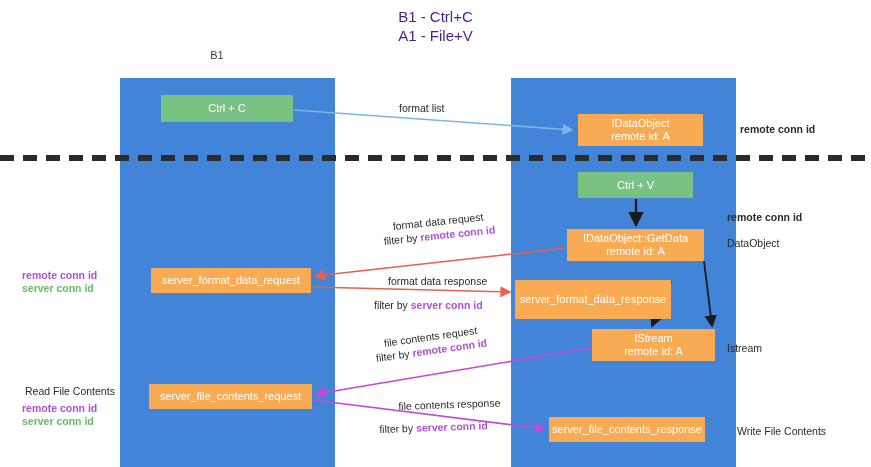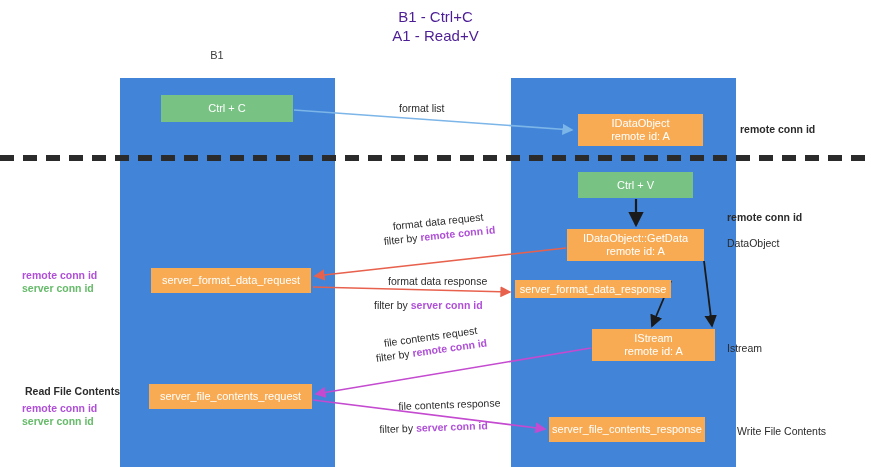--- a/index.html
+++ b/index.html
@@ -48,21 +48,21 @@
   }
   .box .sub{display:block;}
   .green{background:#78c383;}
   .orange{background:#f9ab54;}
 
   #box-ctrlc{left:161px;top:95px;width:132px;height:27px;}
   #box-idataobject{left:578px;top:114px;width:125px;height:32px;}
   #box-ctrlv{left:578px;top:172px;width:115px;height:26px;}
   #box-getdata{left:567px;top:229px;width:137px;height:32px;}
   #box-sfdreq{left:151px;top:268px;width:160px;height:25px;}
-  #box-sfdres{left:515px;top:280px;width:156px;height:18px;}
+  #box-sfdres{left:515px;top:280px;width:156px;height:39px;}
   #box-istream{left:592px;top:329px;width:123px;height:32px;}
   #box-sfcreq{left:149px;top:384px;width:163px;height:25px;}
   #box-sfcres{left:549px;top:417px;width:156px;height:25px;}
 
   
   #dashline{
     position:absolute;left:0px;top:155px;width:871px;height:6px;
     background:repeating-linear-gradient(to right,#2b2b2b 0 14px,transparent 14px 23px);
   }
 
@@ -80,21 +80,21 @@
   .stack{position:absolute;font-size:10.5px;line-height:13px;white-space:nowrap;}
   .stack span{display:block;font-weight:bold;}
 </style>
 </head>
 <body>
 
 <div id="stage">
 
   <div id="title">
     <span>B1 - Ctrl+C</span>
-    <span>A1 - Read+V</span>
+    <span>A1 - File+V</span>
   </div>
 
   <div class="lane" id="lane-b1"></div>
   <div class="lane" id="lane-a1"></div>
 
   <div class="lane-head" id="head-b1">
     <span class="l1">B1</span>
   </div>
 
   <svg id="wires" viewBox="0 0 871 467">
@@ -211,20 +211,20 @@
 
   <div class="rlabel" style="left:727px;top:342px;">Istream</div>
 
   <div class="rlabel" style="left:737px;top:425px;">Write File Contents</div>
 
   <div class="stack" style="left:22px;top:269px;">
     <span class="purple">remote conn id</span>
     <span class="green-t">server conn id</span>
   </div>
 
-  <div class="llabel" style="left:25px;top:385px;font-weight:bold;">Read File Contents</div>
+  <div class="llabel" style="left:25px;top:385px;">Read File Contents</div>
 
   <div class="stack" style="left:22px;top:402px;">
     <span class="purple">remote conn id</span>
     <span class="green-t">server conn id</span>
   </div>
 
 </div>
 
 </body></html>

